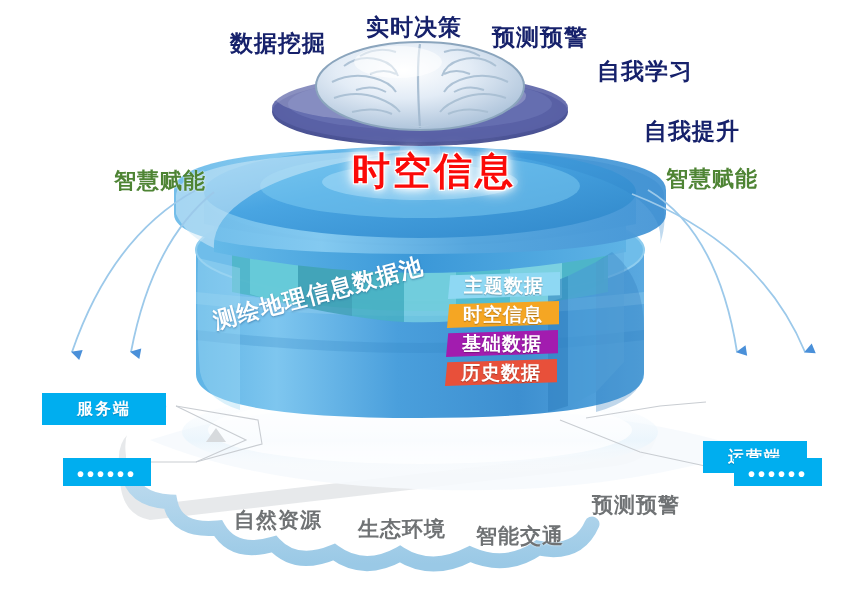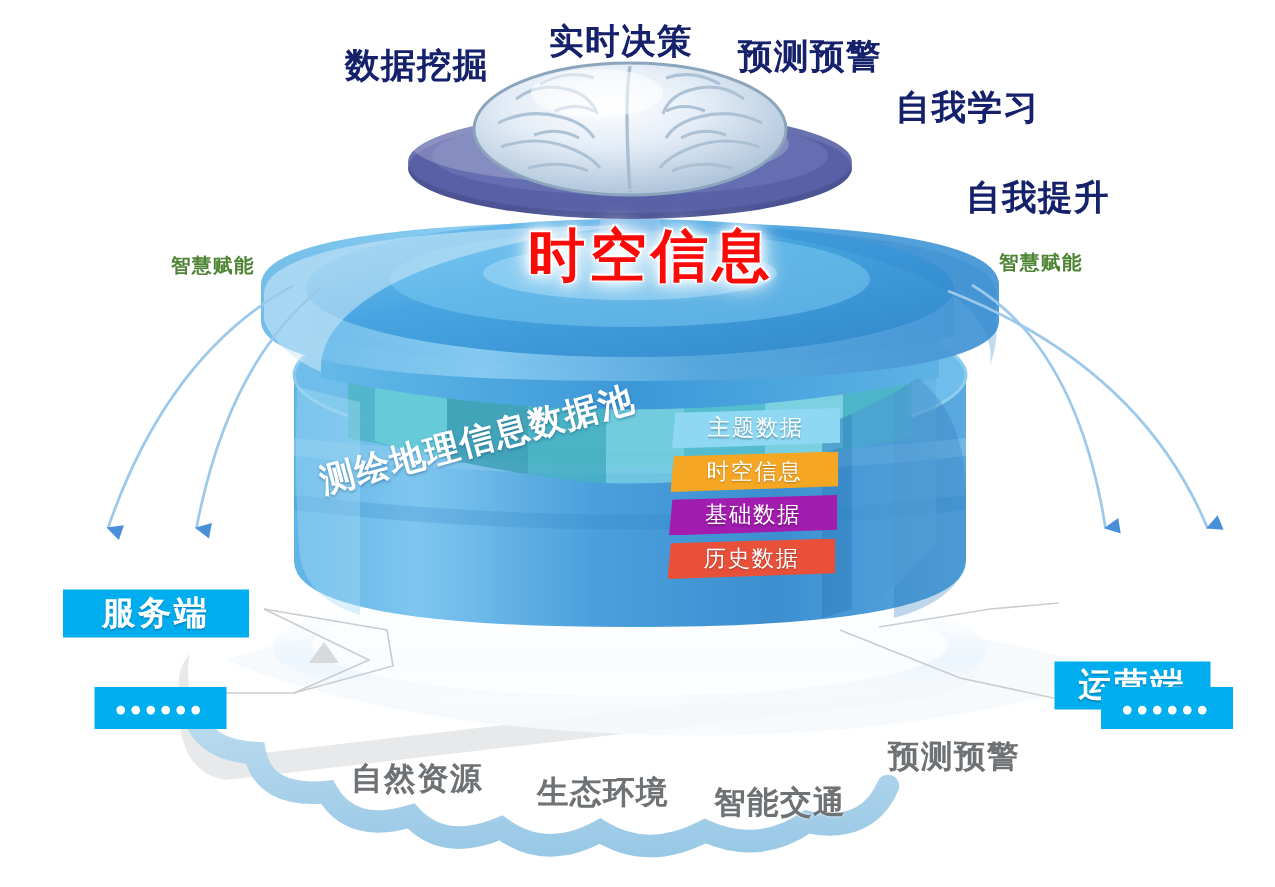--- a/index.html
+++ b/index.html
@@ -36,21 +36,21 @@
   .cap-label {
     color: #16216b;
     font-size: 23px;
     letter-spacing: 1px;
     text-shadow: 0 0 2px #ffffff, 0 0 3px #ffffff;
   }
 
   
   .green-label {
     color: #4e8434;
-    font-size: 13px;
+    font-size: 22px;
     letter-spacing: 1px;
     text-shadow: 0 0 2px #ffffff;
   }
 
   
   .main-title {
     color: #fb0a08;
     font-size: 38px;
     letter-spacing: 3px;
     text-shadow:
@@ -72,38 +72,38 @@
   
   .strip {
     position: absolute;
     height: 27px;
     display: flex;
     align-items: center;
     justify-content: center;
   }
   .strip span {
     color: #ffffff;
-    font-size: 15px;
-    font-weight: normal;
+    font-size: 19px;
+    font-weight: bold;
     letter-spacing: 1px;
     text-shadow: 0 1px 1px rgba(0,0,0,.28);
   }
 
   
   .endpoint {
     position: absolute;
     background: #00aeef;
     display: flex;
     align-items: center;
     justify-content: center;
   }
   .endpoint span {
     color: #ffffff;
     font-weight: bold;
-    font-size: 22px;
+    font-size: 16px;
     letter-spacing: 2px;
     text-shadow: 0 1px 1px rgba(0,60,100,.3);
   }
   .dots-box {
     position: absolute;
     background: #00aeef;
     display: flex;
     align-items: center;
     justify-content: center;
   }

